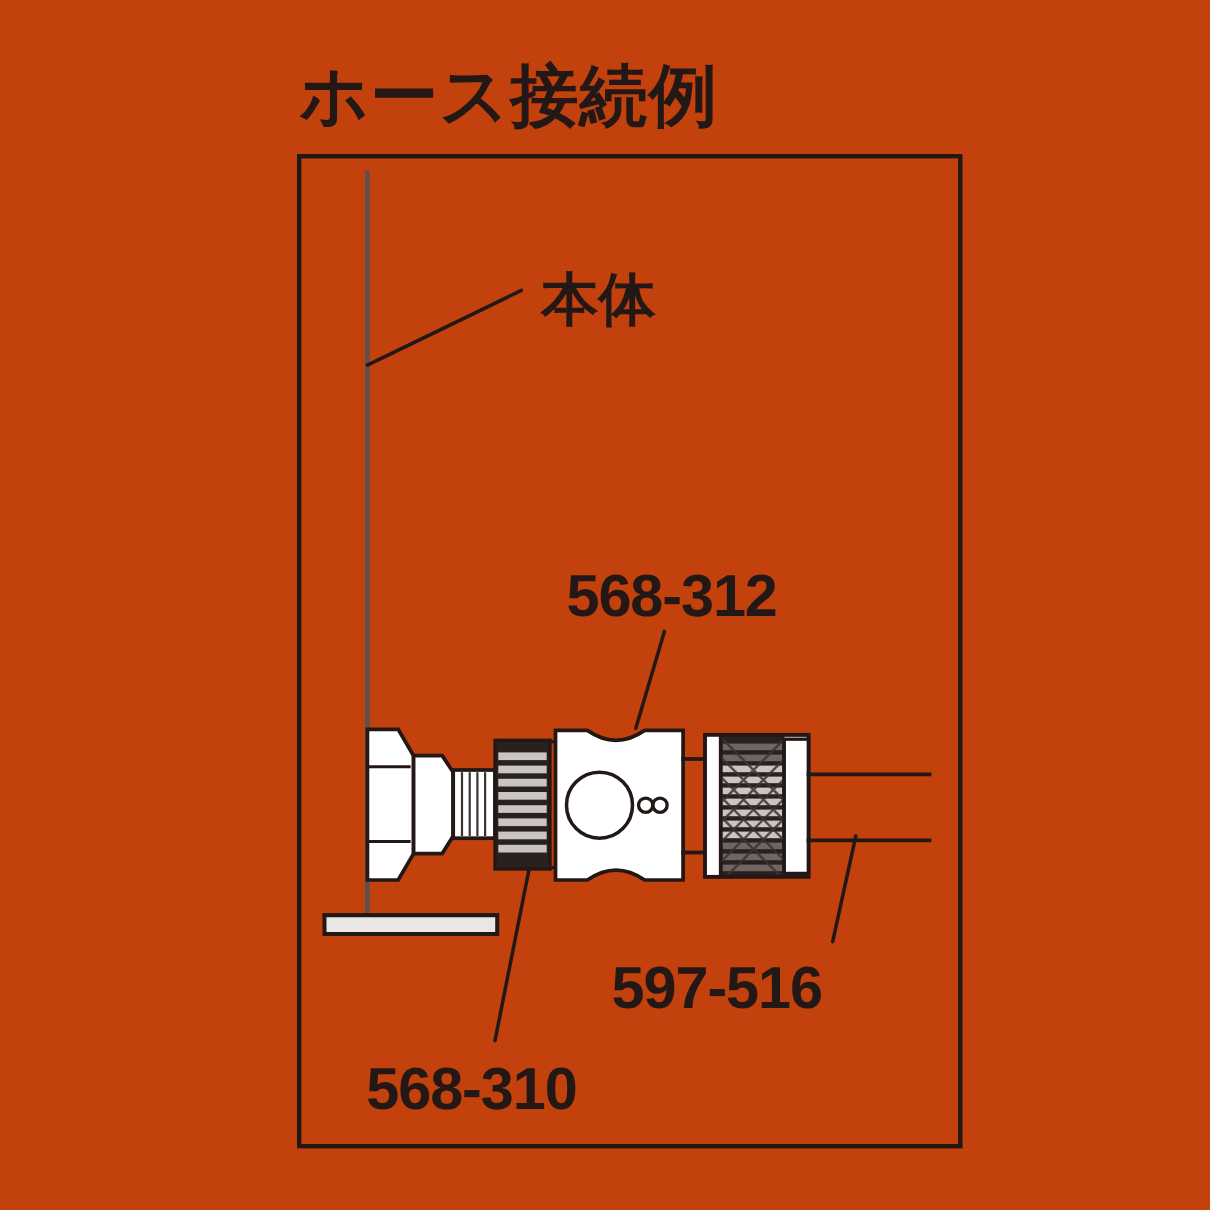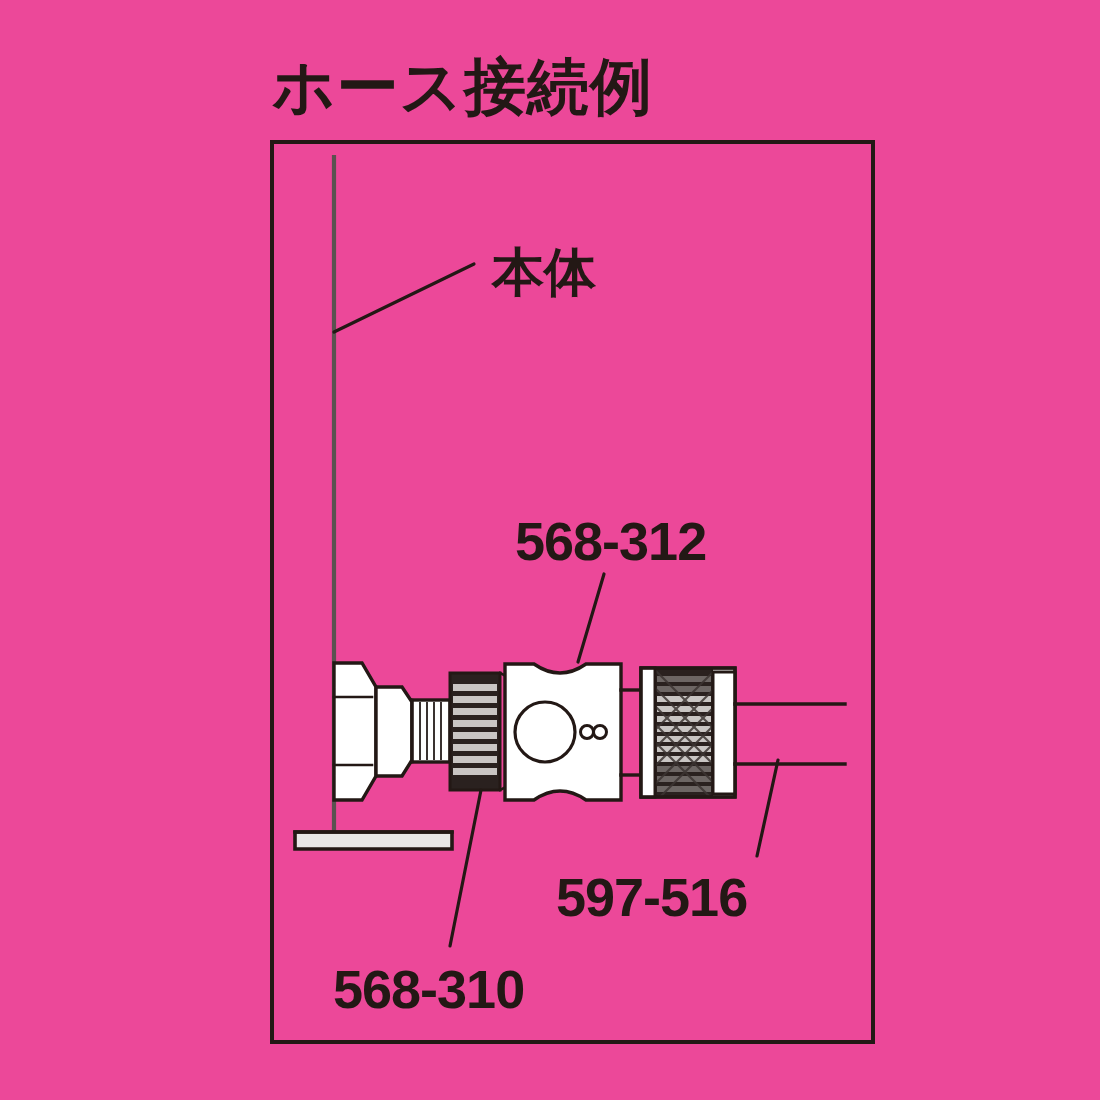--- a/index.html
+++ b/index.html
@@ -10,21 +10,21 @@
   body {
     width: 1100px;
     height: 1100px;
     position: relative;
     font-family: "Liberation Sans", sans-serif;
     overflow: hidden;
   }
   #root {
     position: absolute;
     inset: 0;
-    background: #ec4899;
+    background: #c2410c;
   }
   svg#diagram {
     position: absolute;
     left: 0;
     top: 0;
     width: 1100px;
     height: 1100px;
     display: block;
   }
   .ttl {

